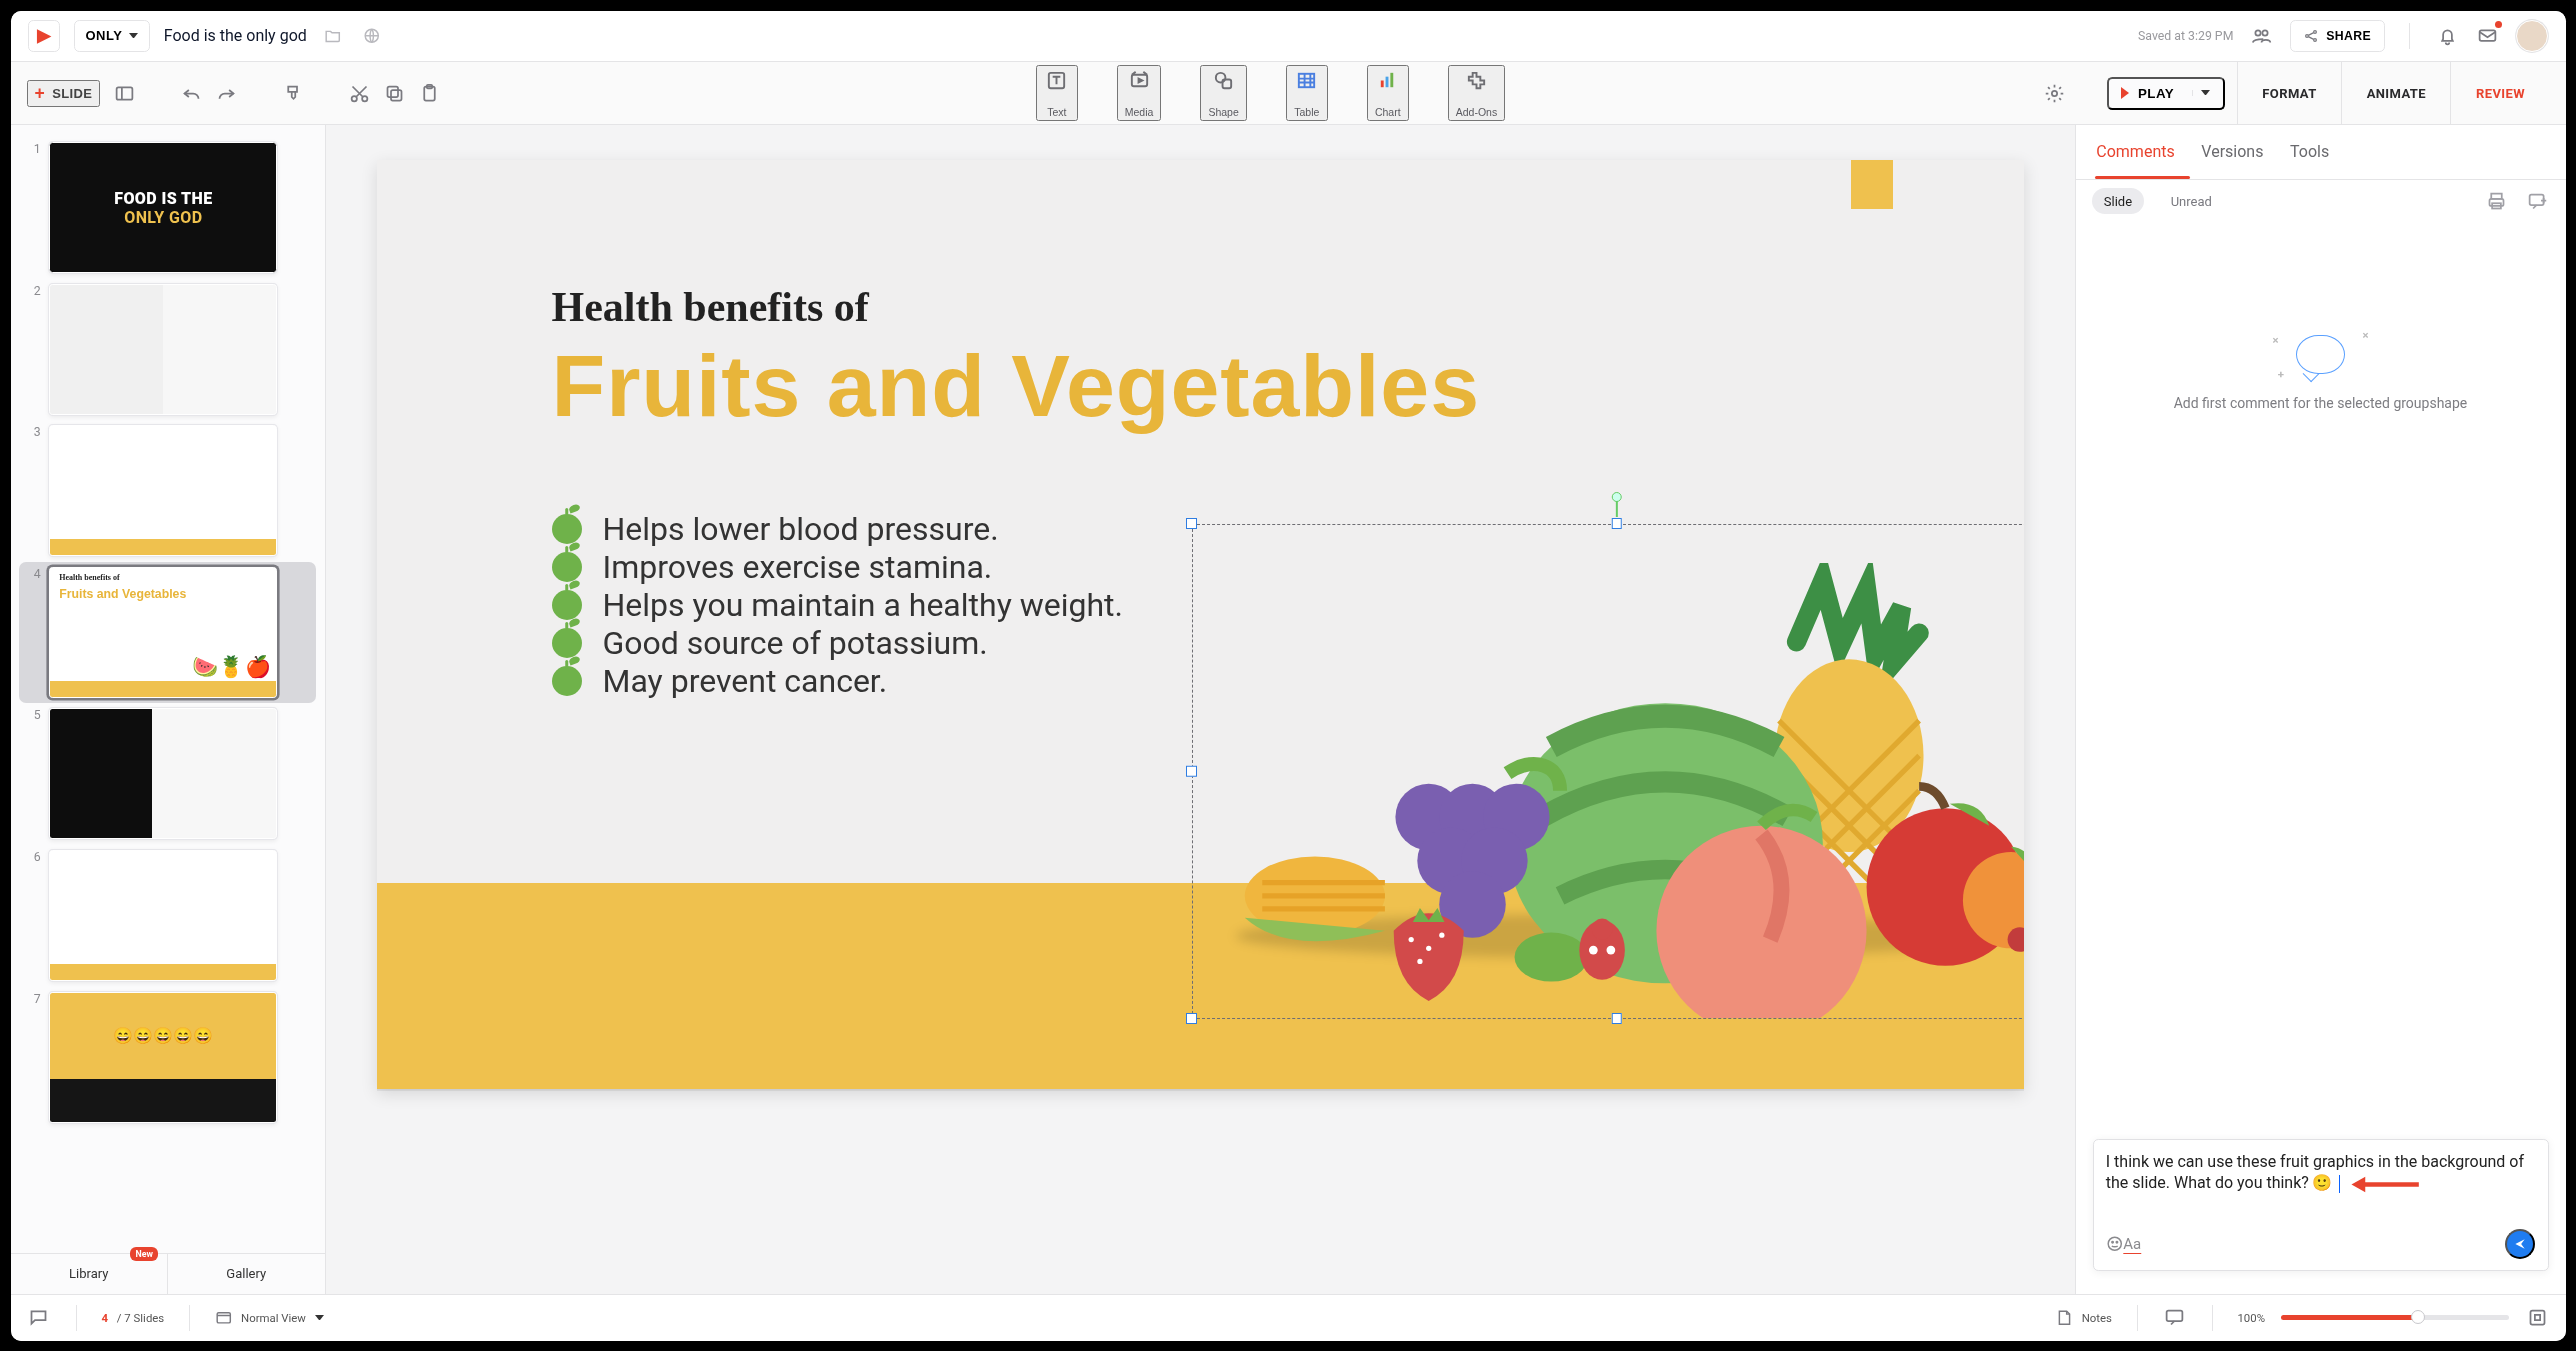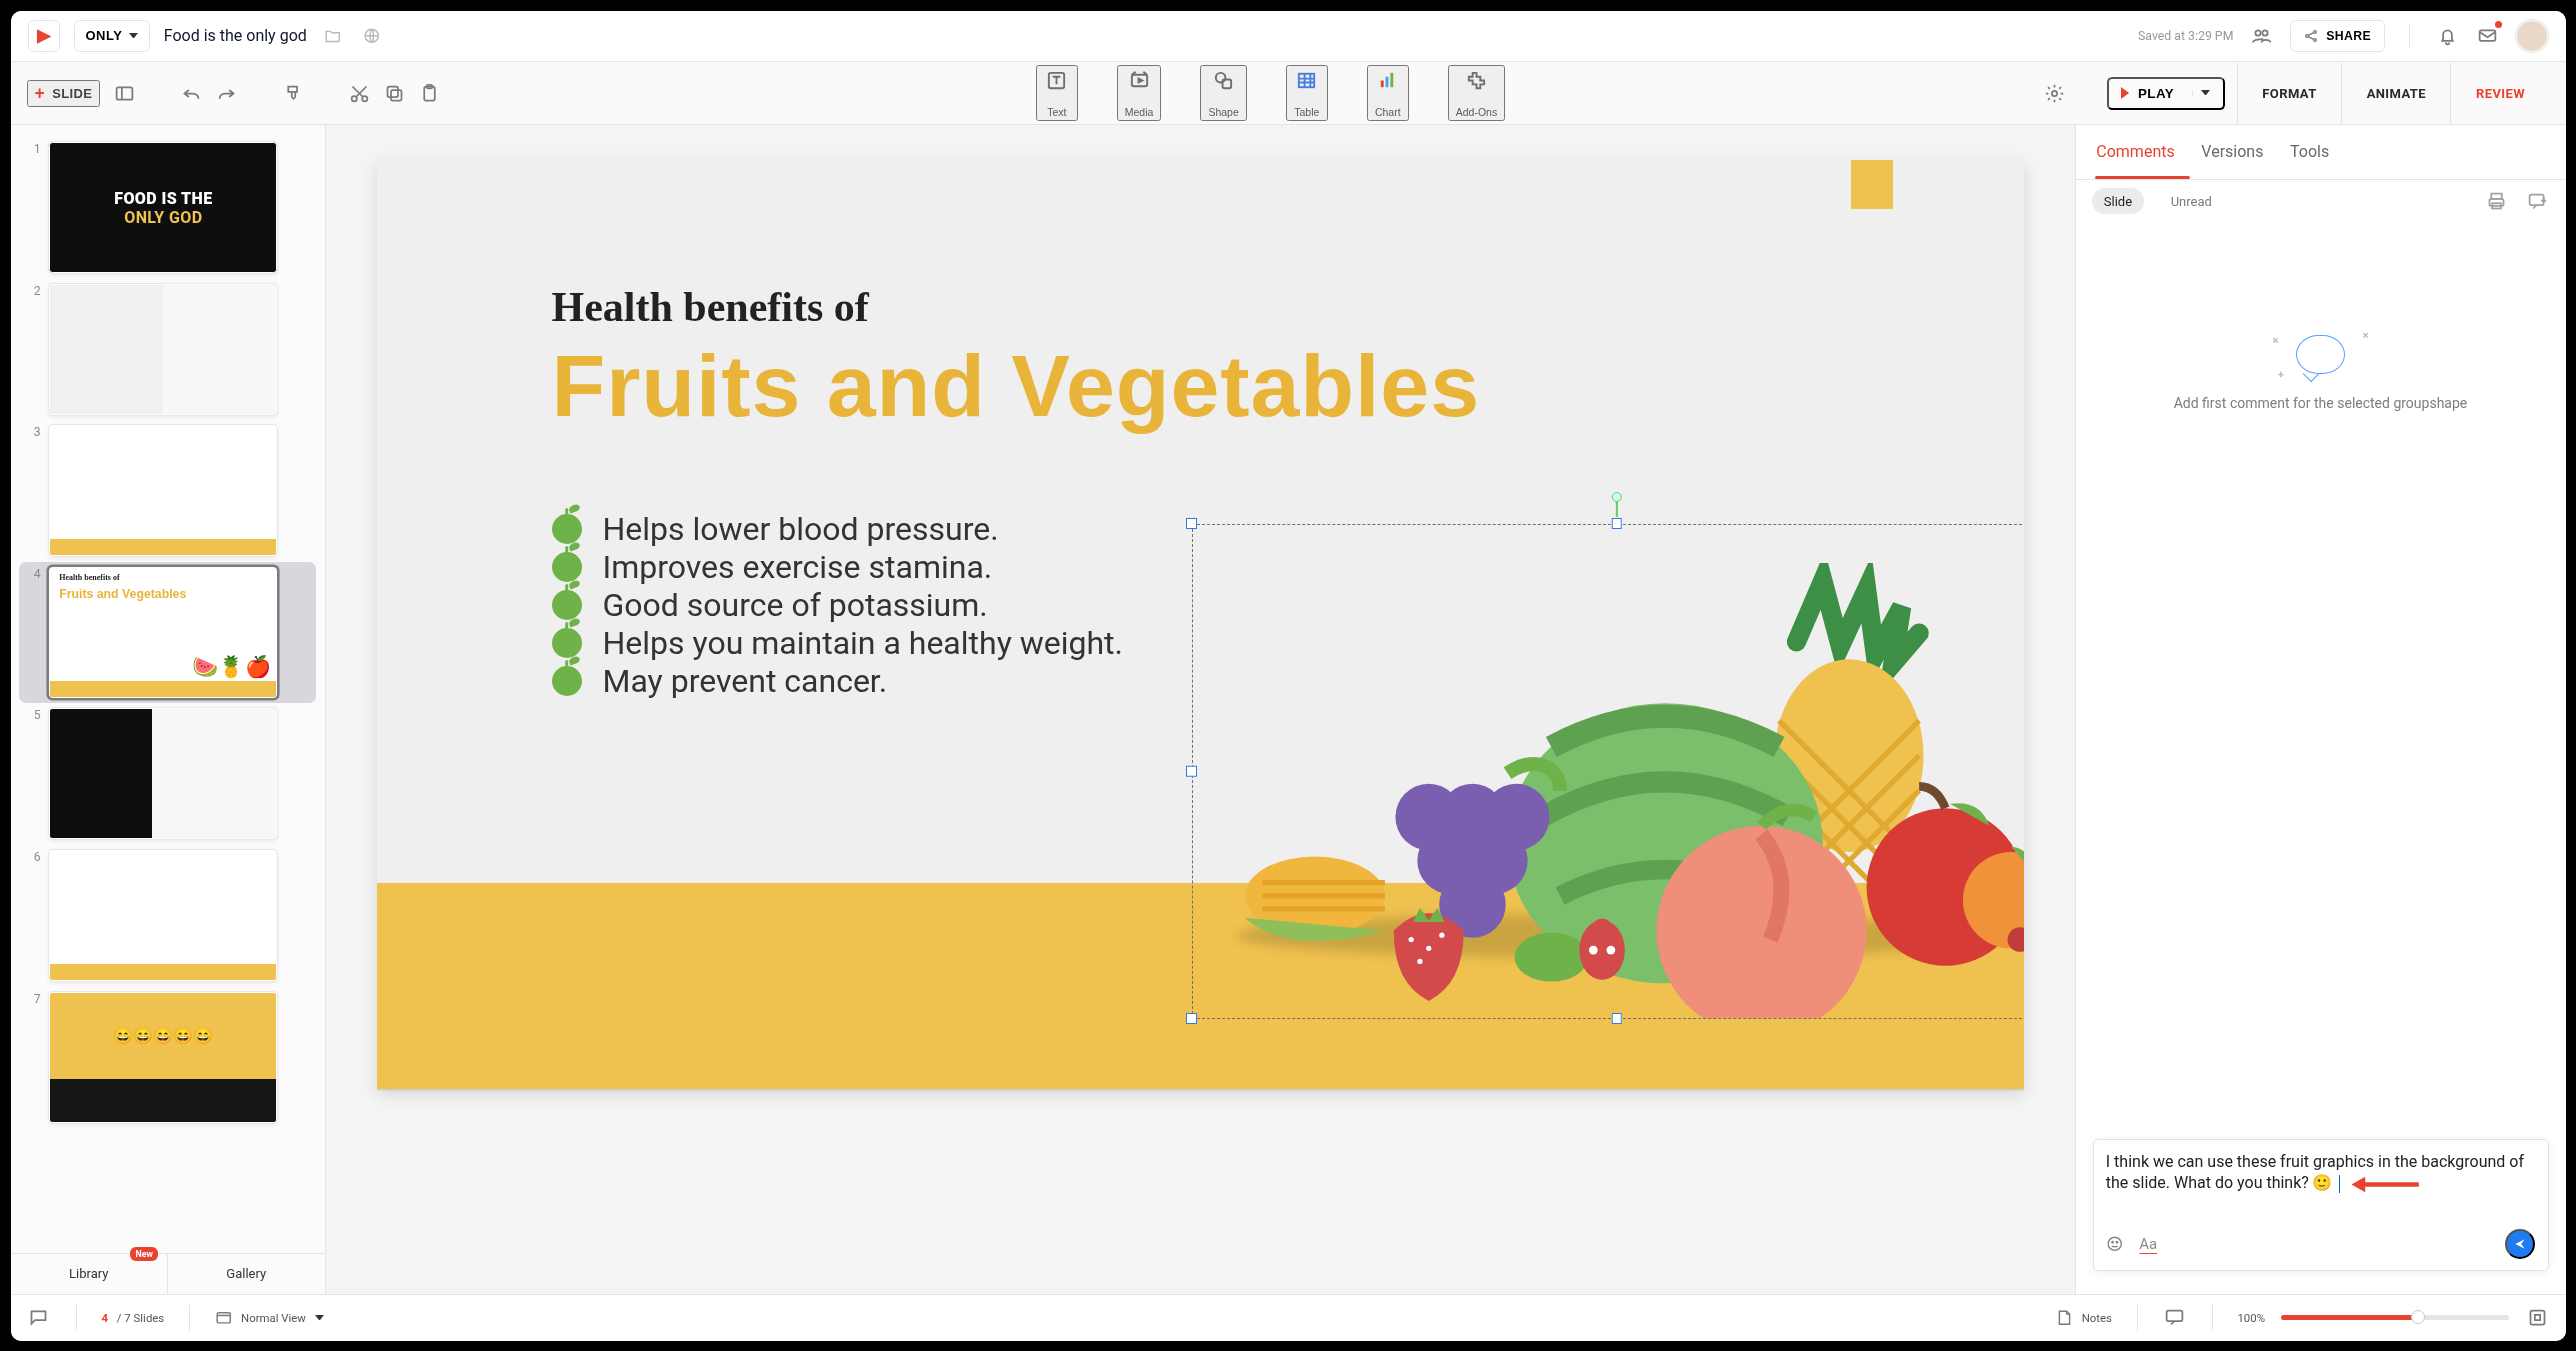--- a/index.html
+++ b/index.html
@@ -175,21 +175,21 @@
   
   .composer{
     position:absolute; bottom:23px; width:456px; 
     left: 50%; transform: translateX(-50%);
     background:#fff; border:0.9px solid #e1e1e4; border-radius:5.3px; box-shadow:0 1.8px 8.8px rgba(0,0,0,.06); padding:10.5px 12.3px;
   }
   .composer .text{font-size:16px; color:#222; line-height:1.35}
   .cursor{display:inline-block;width:1.8px;height:17.5px;background:#0a62ff; vertical-align:middle; margin-left:1.8px}
   .arrow-ann{display:inline-block; margin-left:7px; vertical-align:middle}
   .composer .tools{display:flex;align-items:center;justify-content:space-between;margin-top:35px}
-  .composer .tools .left{display:flex;align-items:center;gap:16px;color:#8a8a8e}
+  .composer .tools .left{display:flex;align-items:center;color:#8a8a8e}
   .Aa{font-size:15px; text-decoration: underline; text-decoration-color: var(--red); text-underline-offset:3.5px}
   .send{width:30px;height:30px;border-radius:875px;background:#1f7cf0;display:flex;align-items:center;justify-content:center;color:#fff}
 
   
   .statusbar{height:47px;border-top:0.9px solid var(--panel-border);display:flex;align-items:center;gap:16px;padding:0 16px;background:#fff}
   .statusbar .chip{display:flex;align-items:center;gap:8.8px;color:#555}
   .red-text{color:var(--red); font-weight:700}
   .zoomslider{position:relative;width:228px;height:5.3px;border-radius:875px;background:linear-gradient(90deg, var(--red) 0 60%, #e5e5e8 60% 100%);} 
   .zoomslider .knob{position:absolute;top:50%;left:60%;transform:translate(-50%,-50%);width:14px;height:14px;border-radius:875px;background:#fff;border:1.8px solid #c8c8cc}
   .spacer{flex:1}
@@ -477,25 +477,25 @@
                 <div class="bullet">
                   <span class="apple"></span>
                    <span>Helps lower blood pressure.</span>
                 </div>
                 <div class="bullet">
                   <span class="apple"></span>
                    <span>Improves exercise stamina.</span>
                 </div>
                 <div class="bullet">
                   <span class="apple"></span>
-                   <span>Good source of potassium.</span>
+                   <span>Helps you maintain a healthy weight.</span>
                 </div>
                 <div class="bullet">
                   <span class="apple"></span>
-                   <span>Helps you maintain a healthy weight.</span>
+                   <span>Good source of potassium.</span>
                 </div>
                 <div class="bullet">
                   <span class="apple"></span>
                    <span>May prevent cancer.</span>
                 </div>
               </div>
 
             <div class="fruits" style="left:824px; top:403px; width:832px; height:456px">
               <div class="shadow"></div>
               <svg viewBox="0 0 950 520">

